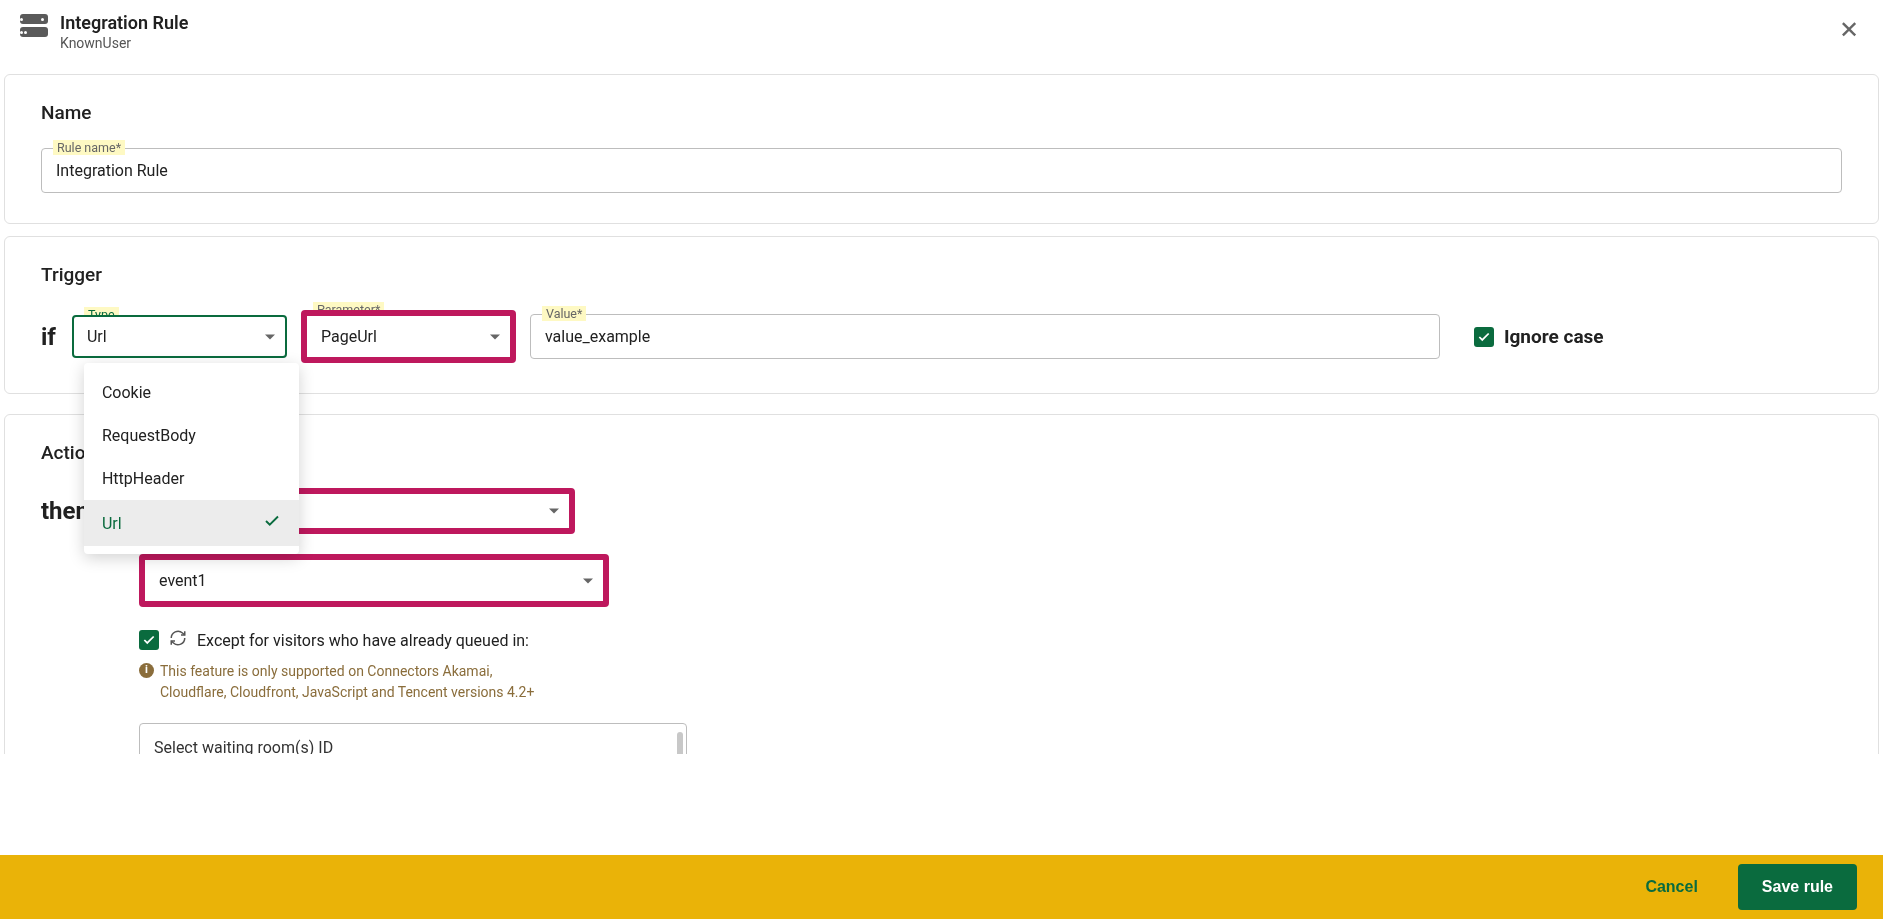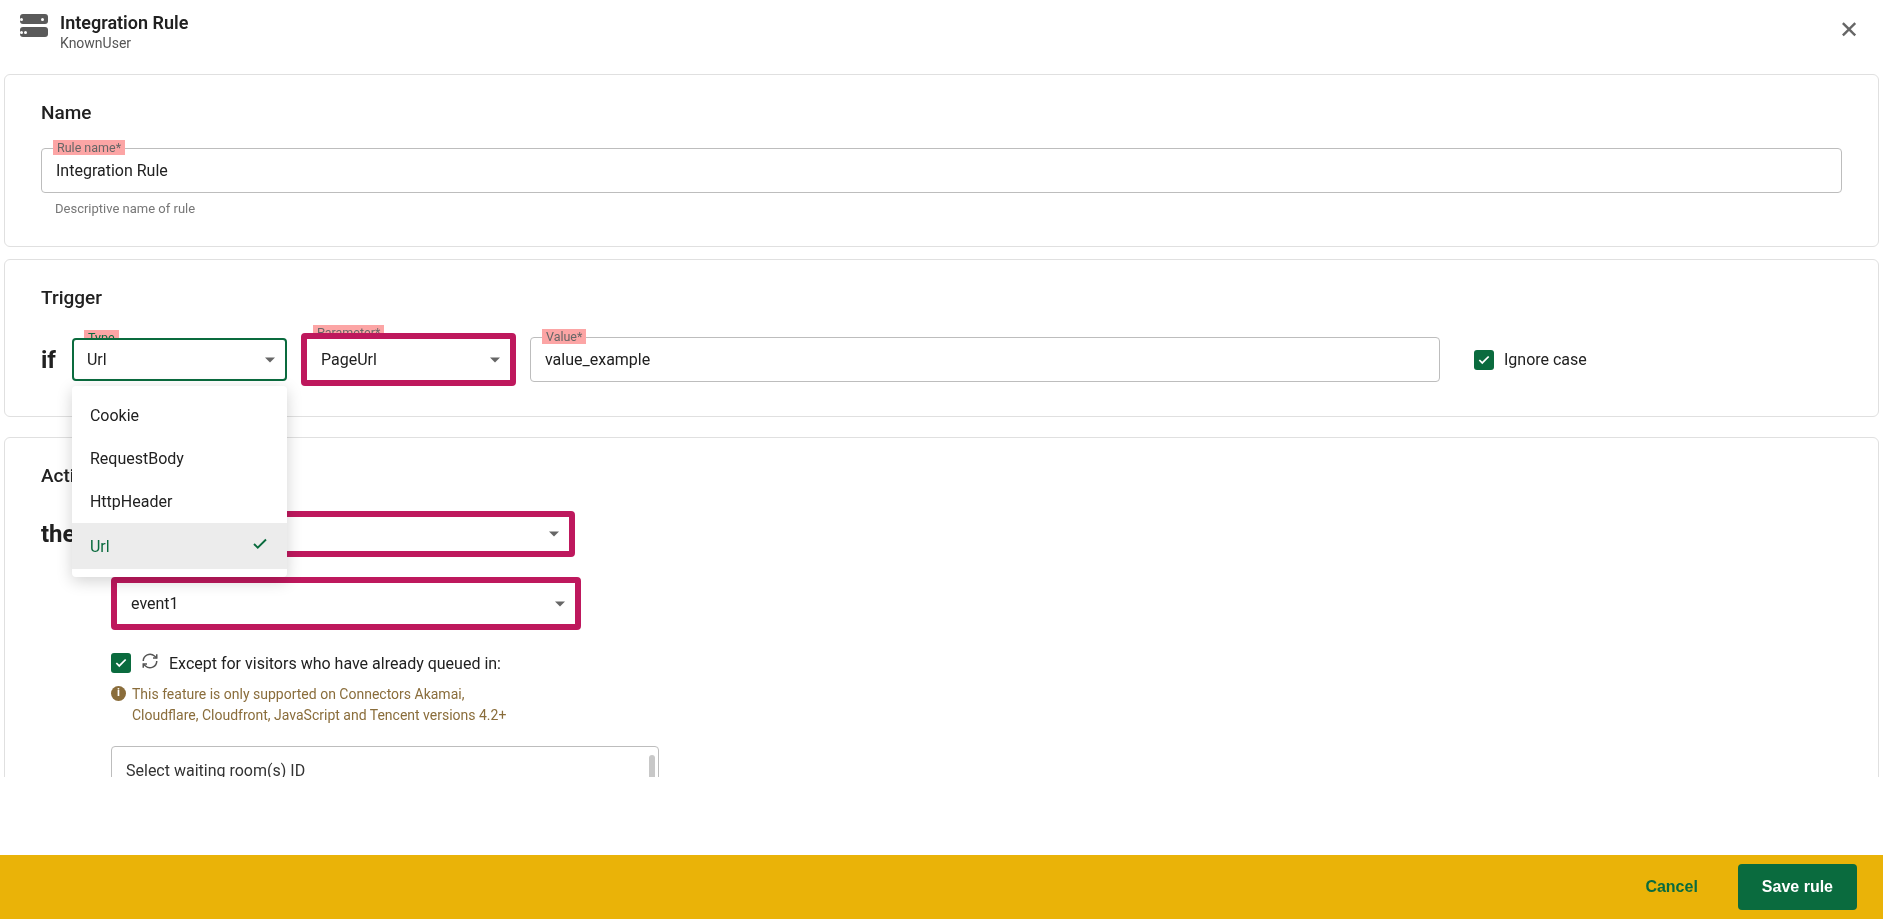--- a/index.html
+++ b/index.html
@@ -58,21 +58,21 @@
     border: 1px solid #e0e0e0;
     border-radius: 6px;
     margin: 8px 4px 12px 4px;
     padding: 26px 36px 30px 36px;
   }
   .section-heading { font-size: 19px; font-weight: 500; margin-bottom: 24px; }
   .field-wrap { position: relative; }
   .floating-label {
     position: absolute;
     top: -8px; left: 12px;
-    background: #fca5a5;
+    background: #fef9c3;
     padding: 0 4px;
     font-size: 12.5px;
     color: #666;
   }
   .floating-label.green { color: #0a6b3e; }
   .text-input, .select-input {
     width: 100%;
     border: 1px solid #bdbdbd;
     border-radius: 4px;
     padding: 12px 14px;
@@ -111,21 +111,21 @@
   .value-box { flex: 1; max-width: 910px; }
   .checkbox-row { display: flex; align-items: center; gap: 10px; margin-left: 20px; }
   .cbox {
     width: 20px; height: 20px;
     background: #0a6b3e;
     border-radius: 3px;
     display: flex; align-items: center; justify-content: center;
     cursor: pointer;
   }
   .cbox svg { width: 14px; height: 14px; }
-  .cbox-label { font-size: 16px; }
+  .cbox-label { font-size: 19px; font-weight: bold; }
   
   .dropdown {
     position: absolute;
     background: #fff;
     box-shadow: 0 4px 16px rgba(0,0,0,0.18);
     border-radius: 4px;
     padding: 8px 0;
     z-index: 100;
     width: 215px;
   }
@@ -139,21 +139,21 @@
   }
   .dropdown-item.selected { background: #ececec; color: #0a6b3e; }
   .dropdown-item.selected .check { color: #0a6b3e; }
   .check svg { width: 18px; height: 18px; }
   
   .then-row { display: flex; align-items: center; gap: 16px; margin-top: 6px; }
   .then-label { font-size: 24px; font-weight: 700; }
   .action-select, .waiting-select {
     width: 470px;
   }
-  .indent { margin-left: 70px; }
+  .indent { margin-left: 98px; }
   .action-spacing { margin-top: 20px; }
   .except-row { display: flex; align-items: center; gap: 10px; margin-top: 22px; }
   .except-text { font-size: 16px; }
   .refresh-icon { color: #555; }
   .warn-note {
     font-size: 14px;
     color: #8a6d3b;
     margin-top: 10px;
     max-width: 420px;
     line-height: 1.5;
@@ -246,36 +246,35 @@
 </div>
 
 <div class="content-scroll">
 
   <div class="card">
     <div class="section-heading">Name</div>
     <div class="field-wrap">
       <span class="floating-label">Rule name*</span>
       <input class="text-input full" value="Integration Rule" style="">
     </div>
-    <div class="helper">Descriptive name of rule</div>
   </div>
 
   <div class="card" style="position:relative;">
     <div class="section-heading">Trigger</div>
     <div class="trigger-row">
       <div class="if-label">if</div>
 
       <div class="field-wrap type-box">
         <span class="floating-label green">Type</span>
         <div class="select-box focused">
           <span>Url</span>
           <span class="caret"></span>
         </div>
 
-        <div class="dropdown" style="top:48px; left:0;">
+        <div class="dropdown" style="top:48px; left:12px;">
           <div class="dropdown-item">
               <span>Cookie</span>
             </div>
           <div class="dropdown-item">
               <span>RequestBody</span>
             </div>
           <div class="dropdown-item">
               <span>HttpHeader</span>
             </div>
           <div class="dropdown-item selected">

